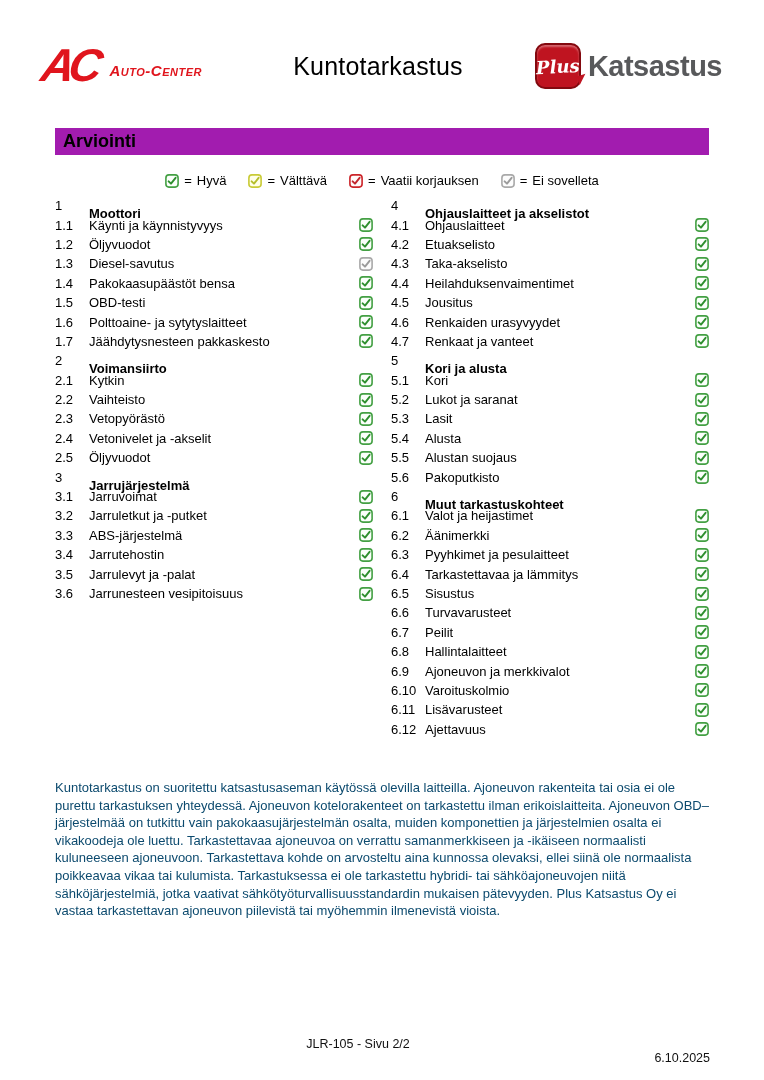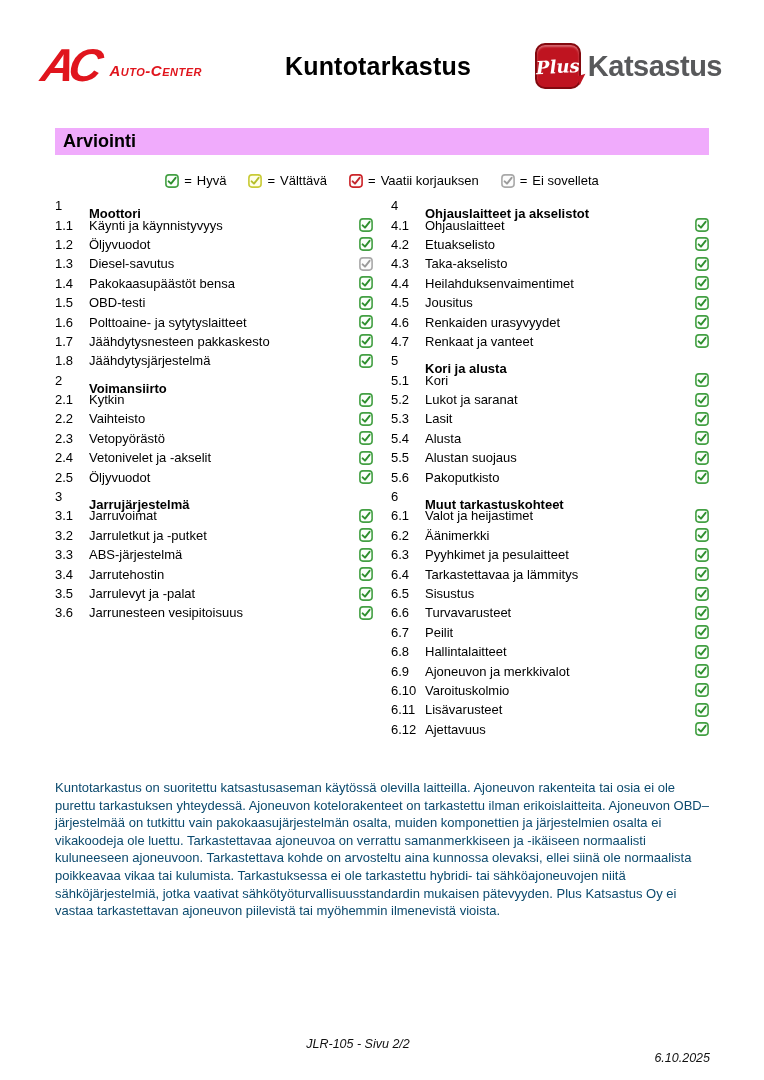--- a/index.html
+++ b/index.html
@@ -4,49 +4,49 @@
 <style>
   html,body { margin:0; padding:0; background:#ffffff; }
   body { font-family:"Liberation Sans", sans-serif; color:#000; }
   .page { position:relative; width:764px; height:1080px; background:#fff; overflow:hidden; margin:0 auto; }
 
   
   .header { display:flex; align-items:center; justify-content:space-between; padding:40px 42px 0 42px; height:52px; }
   .ac-logo { display:flex; align-items:flex-end; gap:7px; min-width:180px; }
   .ac-mark { font-style:italic; font-weight:bold; font-size:46px; line-height:0.9; color:var(--ac-red); letter-spacing:-6px; transform:skewX(-10deg); padding-right:6px; }
   .ac-text { font-style:italic; font-weight:bold; font-size:15px; color:var(--ac-red); font-variant:small-caps; letter-spacing:0.5px; padding-bottom:8px;text-align:center; }
-  .page-title { font-size:25px; font-weight:bold; letter-spacing:0.2px; }
+  .page-title { font-size:25px; font-weight:normal; letter-spacing:0.2px; }
   .plus-logo { display:flex; align-items:center; gap:7px; min-width:188px; justify-content:flex-end; }
   .plus-badge { position:relative; width:42px; height:42px; background:var(--plus-red); border:2px solid #83090f; border-radius:10px; display:flex; align-items:center; justify-content:center; box-shadow:inset 0 2px 2px rgba(255,255,255,0.35); }
   .plus-badge .plus-word { color:#fff; font-style:italic; font-weight:bold; font-size:18px; font-family:"DejaVu Serif", serif; transform:rotate(-3deg); }
   .plus-tail { position:absolute; right:-8px; bottom:3px; width:0; height:0; border-top:9px solid var(--plus-red); border-right:9px solid transparent; transform:rotate(-18deg); }
   .plus-text { font-size:29px; font-weight:bold; color:#58595b; letter-spacing:-0.5px; }
 
   
-  .section-bar { margin:36px 55px 0 55px; background:#f0abfc; height:27px; display:flex; align-items:center; padding-left:8px; box-sizing:border-box; }
+  .section-bar { margin:36px 55px 0 55px; background:#a21caf; height:27px; display:flex; align-items:center; padding-left:8px; box-sizing:border-box; }
   .section-bar .bar-label { font-size:18px; font-weight:bold; }
 
   
   .legend { display:flex; justify-content:center; align-items:center; gap:22px; margin-top:16px; height:19px; font-size:13px; }
   .legend-item { display:flex; align-items:center; gap:5px; }
 
   
   .checklist { display:grid; grid-template-columns:318px 318px; column-gap:18px; margin:6px 55px 0 55px; align-items:start; }
   .row { display:flex; align-items:center; height:19.4px; font-size:13px; }
   .row .num { width:34px; flex:none; }
   .row .lbl { flex:1; padding-right:4px; }
   .row.hdr .lbl { font-weight:bold;margin-top:16px; }
   .cbx { display:flex; width:14px; height:14px; flex:none; }
   .cbx svg { display:block; }
 
   
   .disclaimer { margin:40px 55px 0 55px; font-size:13px; line-height:17.6px; color:#0c4a6e; text-align:left; }
 
   
-  .footer { position:absolute; left:12px; right:0; top:1037px; height:16px; font-size:12.5px; font-style:italic; color:#111; }
+  .footer { position:absolute; left:12px; right:0; top:1037px; height:16px; font-size:12.5px; color:#111; }
   .footer .f-center { position:absolute; left:0; right:60px; text-align:center; }
   .footer .f-right { position:absolute; right:54px;margin-top:14px; }
 </style>
 </head>
 <body>
 
 <div class="page">
 
   <div class="header">
     <div class="ac-logo">
@@ -179,30 +179,20 @@
         <div class="row">
           <span class="num">1.7</span>
           <span class="lbl">Jäähdytysnesteen pakkaskesto</span>
           <span class="cbx">
             <svg width="14" height="14" viewBox="0 0 14 14">
               <rect x="0.9" y="0.9" width="12.2" height="12.2" rx="3" fill="#fbfffb" stroke="#44a044" stroke-width="1.6"></rect>
               <path d="M3.6 7.3 L6 9.7 L10.6 3.8" fill="none" stroke="#2f8f2f" stroke-width="1.9" stroke-linecap="round" stroke-linejoin="round"></path>
             </svg>
           </span>
         </div>
-        <div class="row">
-          <span class="num">1.8</span>
-          <span class="lbl">Jäähdytysjärjestelmä</span>
-          <span class="cbx">
-            <svg width="14" height="14" viewBox="0 0 14 14">
-              <rect x="0.9" y="0.9" width="12.2" height="12.2" rx="3" fill="#fbfffb" stroke="#44a044" stroke-width="1.6"></rect>
-              <path d="M3.6 7.3 L6 9.7 L10.6 3.8" fill="none" stroke="#2f8f2f" stroke-width="1.9" stroke-linecap="round" stroke-linejoin="round"></path>
-            </svg>
-          </span>
-        </div>
         <div class="row hdr">
           <span class="num">2</span>
           <span class="lbl">Voimansiirto</span>
         </div>
         <div class="row">
           <span class="num">2.1</span>
           <span class="lbl">Kytkin</span>
           <span class="cbx">
             <svg width="14" height="14" viewBox="0 0 14 14">
               <rect x="0.9" y="0.9" width="12.2" height="12.2" rx="3" fill="#fbfffb" stroke="#44a044" stroke-width="1.6"></rect>

